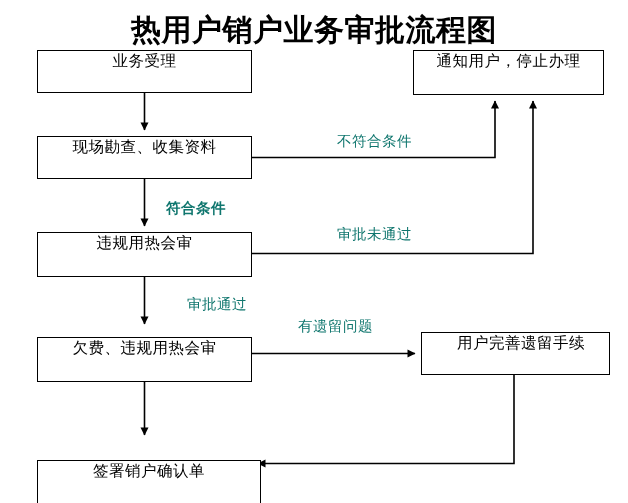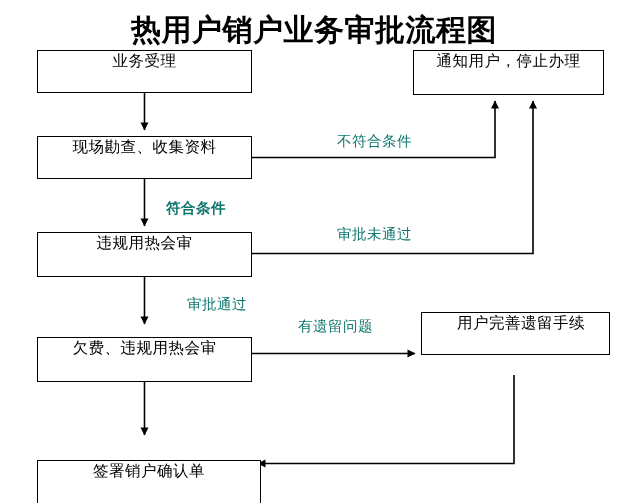--- a/index.html
+++ b/index.html
@@ -106,21 +106,21 @@
   </div>
 
   <div class="node" style="left:37px;  top:460px; width:224px; height:45px;">
     <span>签署销户确认单</span>
   </div>
 
   <div class="node" style="left:413px; top:50px;  width:191px; height:45px;">
     <span>通知用户，停止办理</span>
   </div>
 
-  <div class="node" style="left:421px; top:312px; width:189px; height:43px;padding-left:11px;">
+  <div class="node" style="left:421px; top:332px; width:189px; height:43px;padding-left:11px;">
     <span>用户完善遗留手续</span>
   </div>
 
   <div class="edge-label" style="left:337px; top:132px;">不符合条件</div>
 
   <div class="edge-label" style="left:166px; top:199px;font-weight:bold;">符合条件</div>
 
   <div class="edge-label" style="left:337px; top:225px;">审批未通过</div>
 
   <div class="edge-label" style="left:167px; top:295px;margin-left:20px;">审批通过</div>

